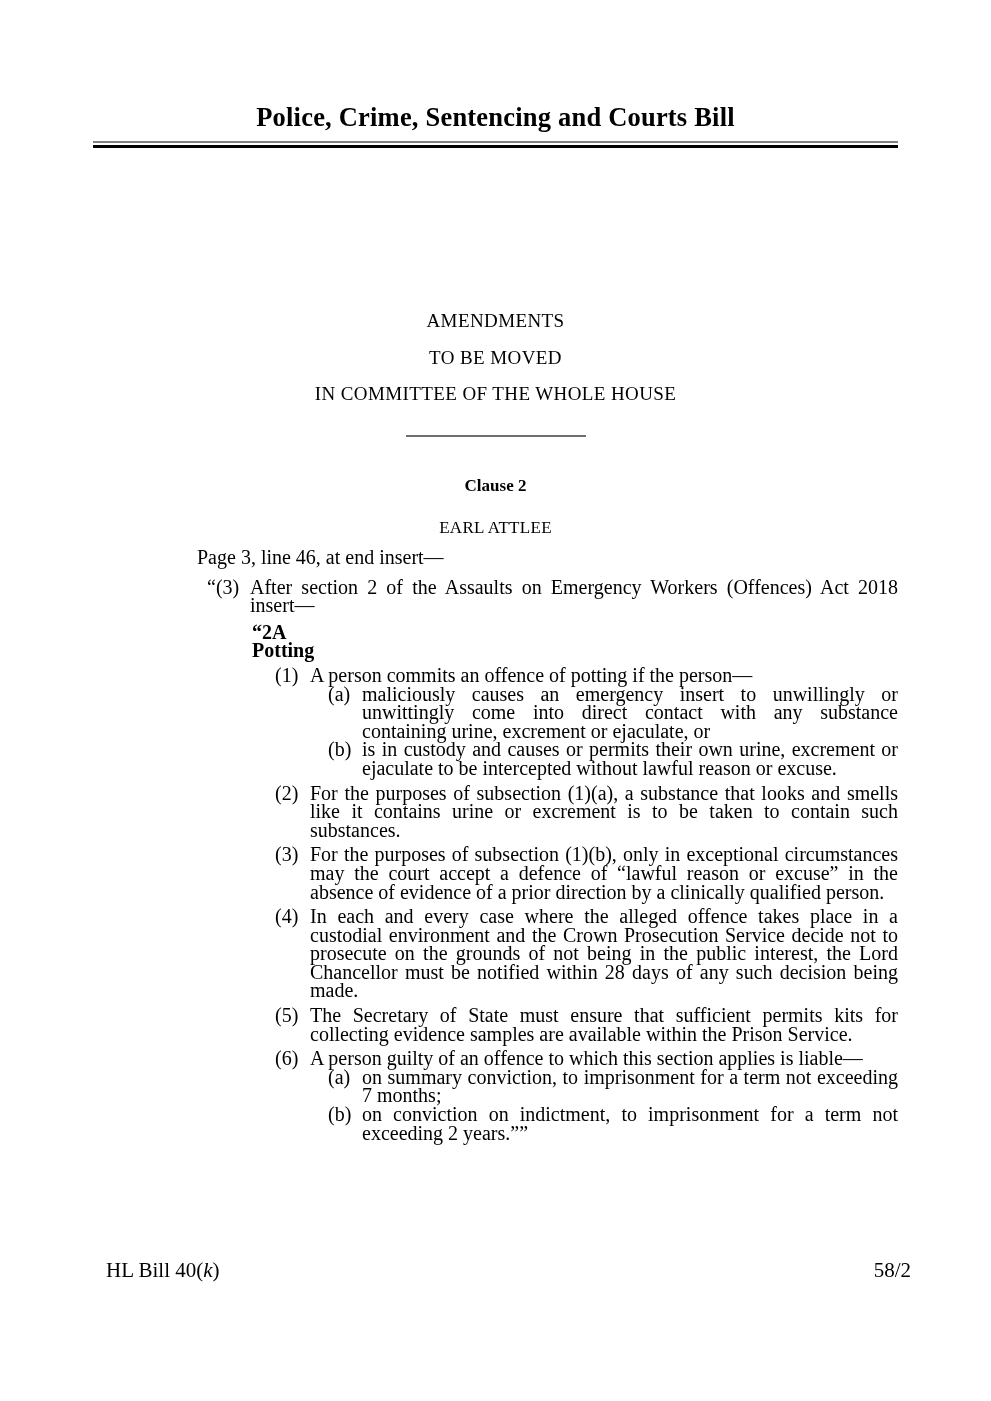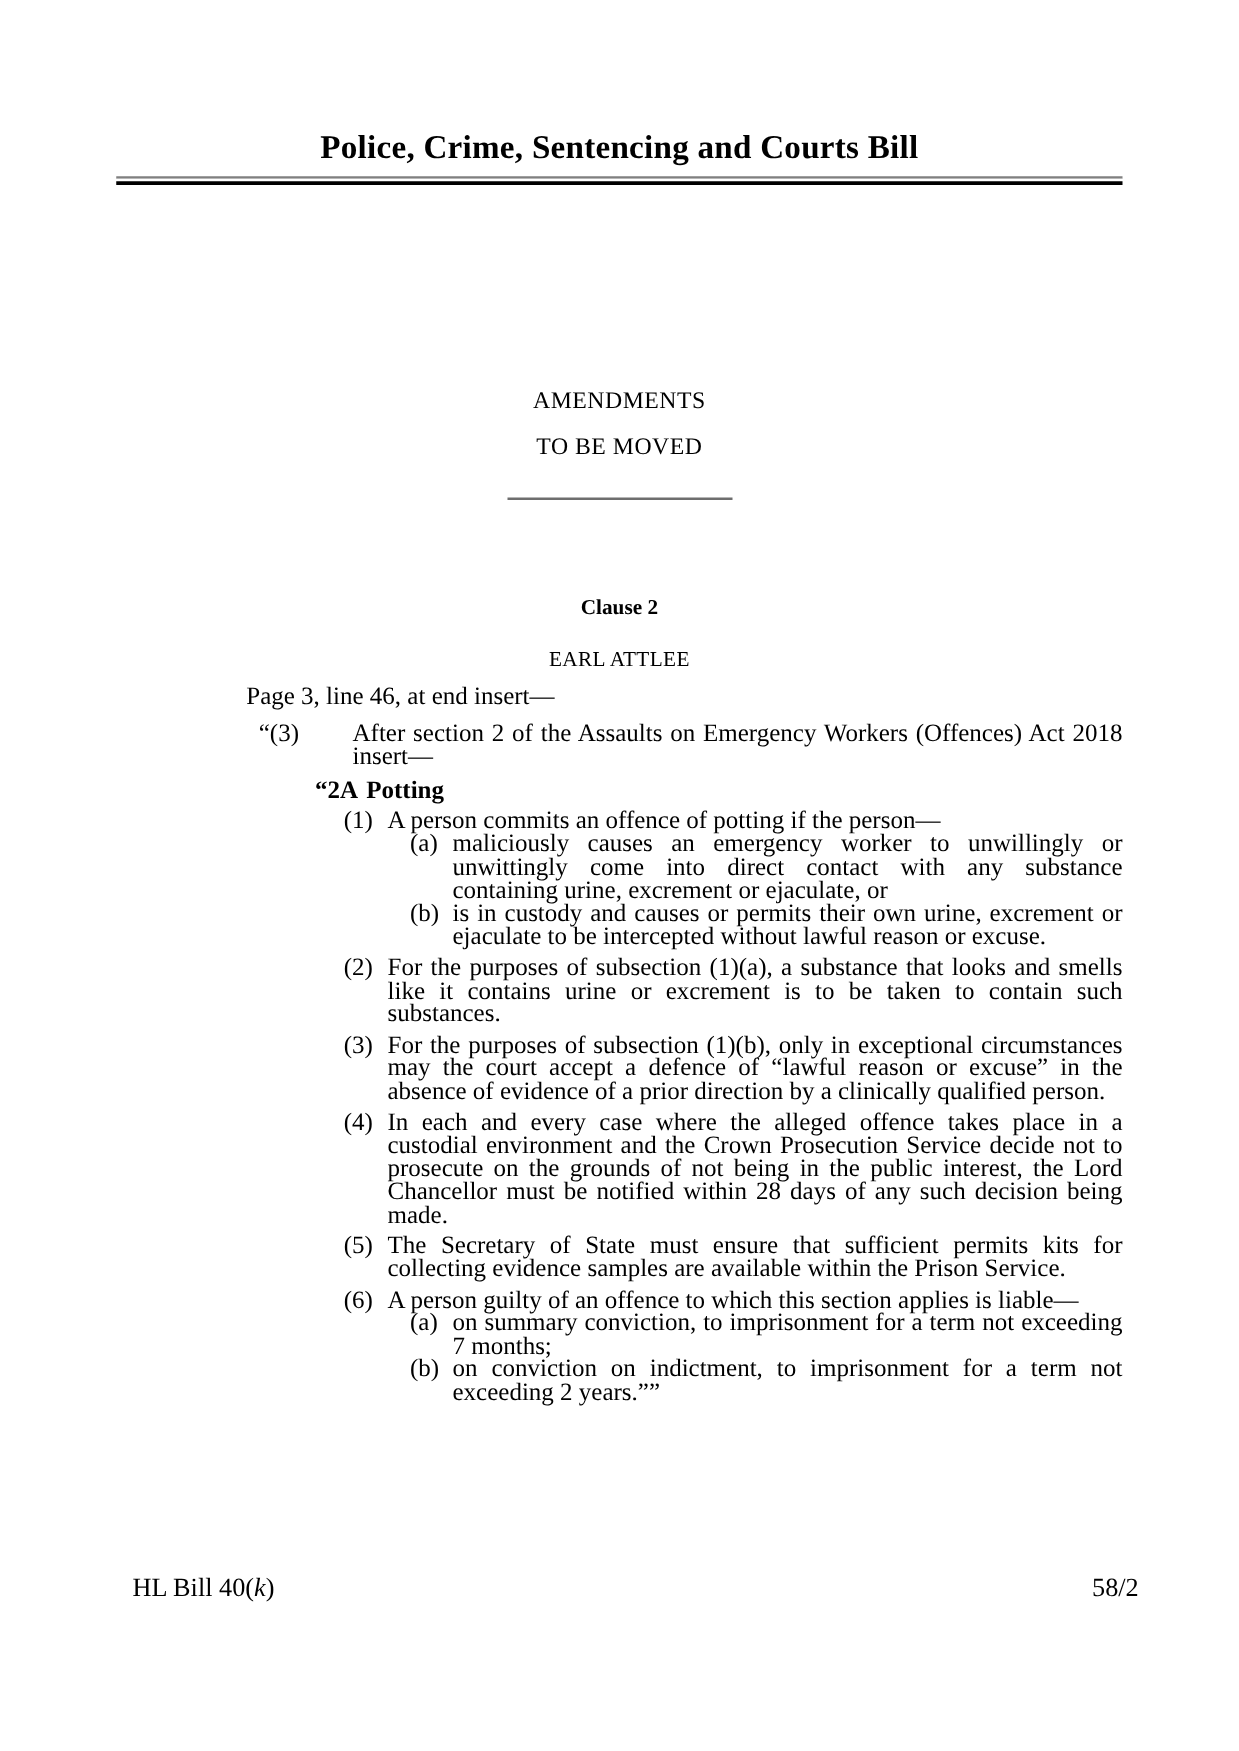--- a/index.html
+++ b/index.html
@@ -125,28 +125,29 @@
     flex: 1 1 auto;
     text-align: justify;
     text-justify: inter-word;
     hyphens: none;
   }
   .item > .body.last-left { text-align-last: left; }
 
   
   .lvl-quote { margin-left: 10px; }
   .lvl-quote > .marker { width: 43px; }
-  .lvl-quote > .body { width: 648px; margin-left: 32px; }
+  .lvl-quote > .body { width: 648px; }
 
   
   .sec-head {
     display: flex;
     margin-left: 55px;
     font-weight: bold;
     margin-top: 8px;
+    flex-direction: column;
   }
   .sec-head .num { width: 41px; white-space: pre; }
 
   
   .lvl-num { margin-left: 78px; margin-top: 6px; }
   .lvl-num > .marker { width: 35px; }
   .lvl-num > .body { width: 588px; }
 
   
   .lvl-let { margin-left: 131px; }
@@ -175,20 +176,21 @@
     <div class="rule-double">
       <div class="thin"></div>
       <div class="gap"></div>
       <div class="thick"></div>
     </div>
   </div>
 
   <div class="headings">
     <div class="head-line">AMENDMENTS</div>
     <div class="head-line">TO BE MOVED</div>
+    <div class="head-line">IN COMMITTEE OF THE WHOLE HOUSE</div>
     <div class="sep-rule"></div>
   </div>
 
   <div class="clause-heading">Clause 2</div>
   <div class="sponsor">EARL ATTLEE</div>
 
   <div class="amendment">
 
     <div class="lead-line">Page 3, line 46, at end insert—</div>
 
@@ -201,21 +203,21 @@
       <span class="num">“2A</span>
       <span>Potting</span>
     </div>
 
     <div class="item lvl-num">
       <span class="marker">(1)</span>
       <span class="body last-left">A person commits an offence of potting if the person—</span>
     </div>
     <div class="item lvl-let">
       <span class="marker">(a)</span>
-      <span class="body last-left">maliciously causes an emergency worker to unwillingly or unwittingly come into direct contact with any substance containing urine, excrement or ejaculate, or</span>
+      <span class="body last-left">maliciously causes an emergency insert to unwillingly or unwittingly come into direct contact with any substance containing urine, excrement or ejaculate, or</span>
     </div>
     <div class="item lvl-let">
       <span class="marker">(b)</span>
       <span class="body last-left">is in custody and causes or permits their own urine, excrement or ejaculate to be intercepted without lawful reason or excuse.</span>
     </div>
 
     <div class="item lvl-num">
       <span class="marker">(2)</span>
       <span class="body last-left">For the purposes of subsection (1)(a), a substance that looks and smells like it contains urine or excrement is to be taken to contain such substances.</span>
     </div>

